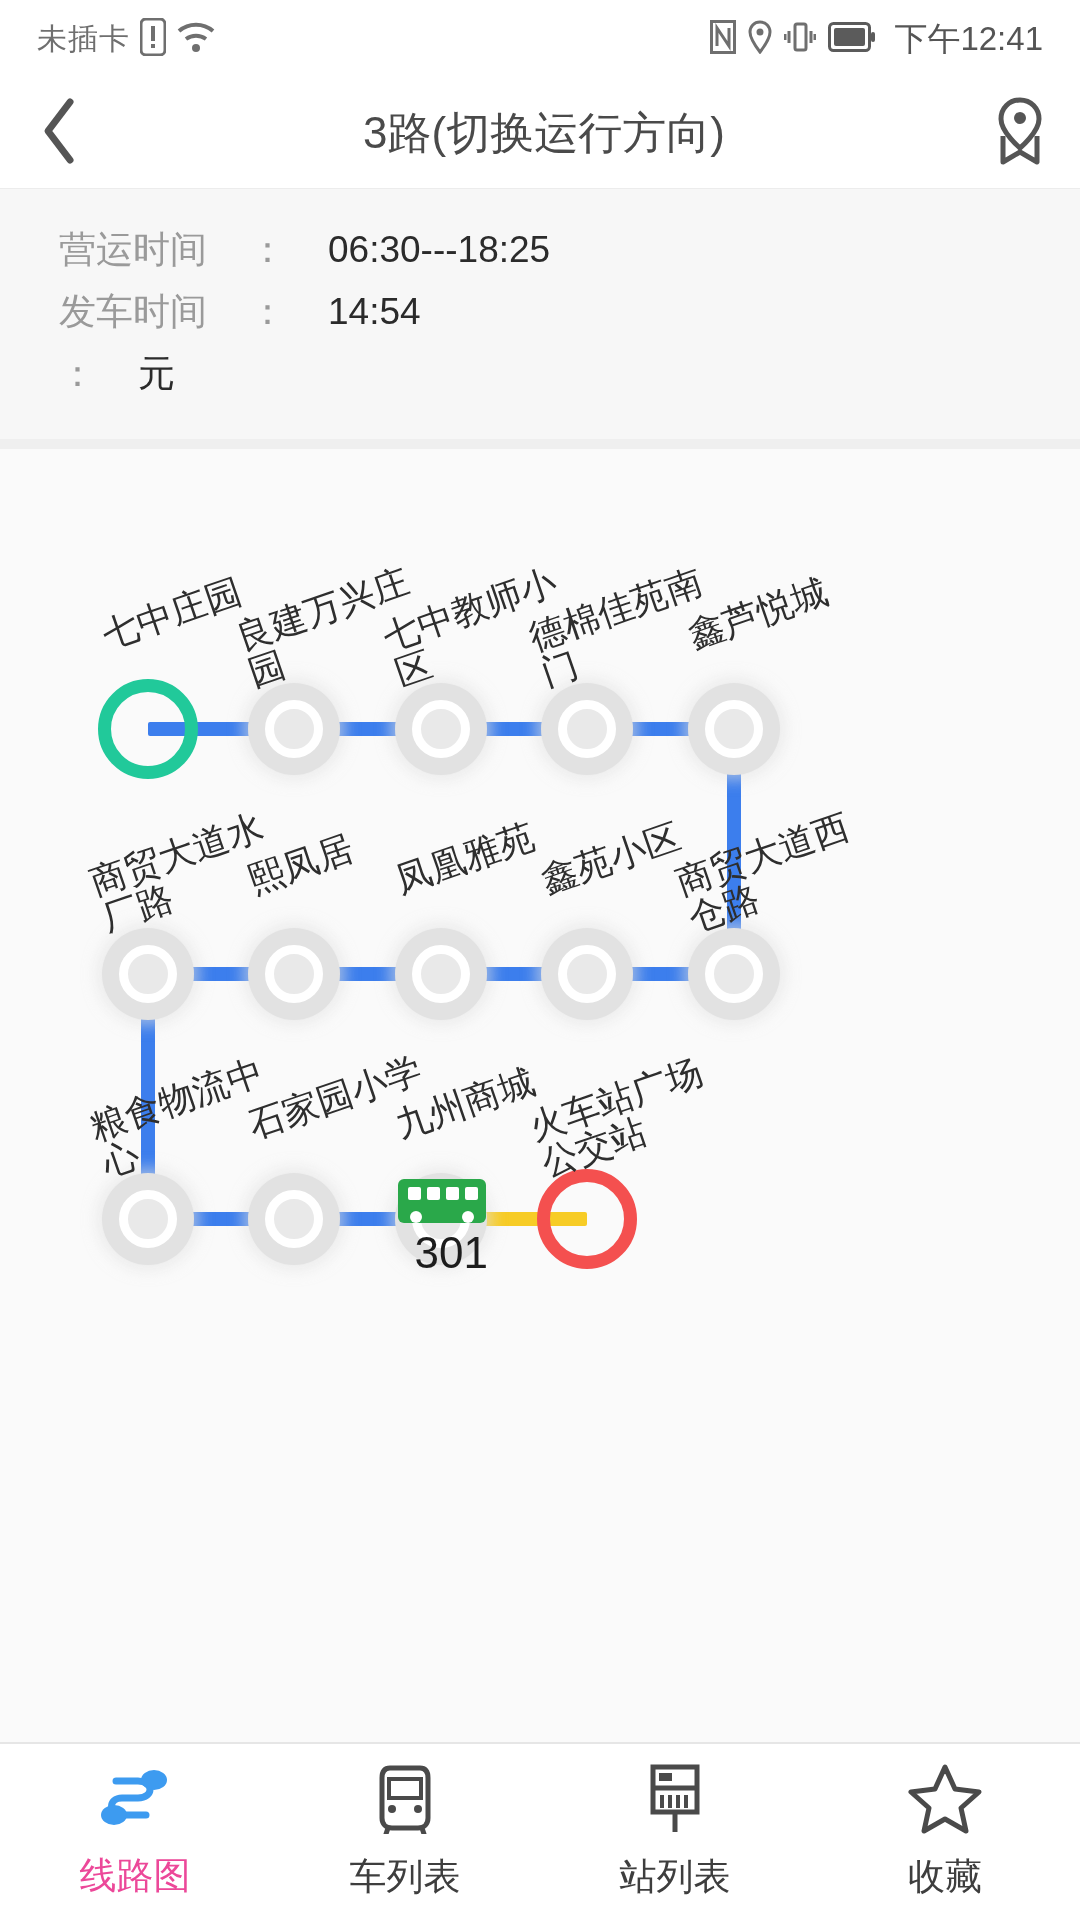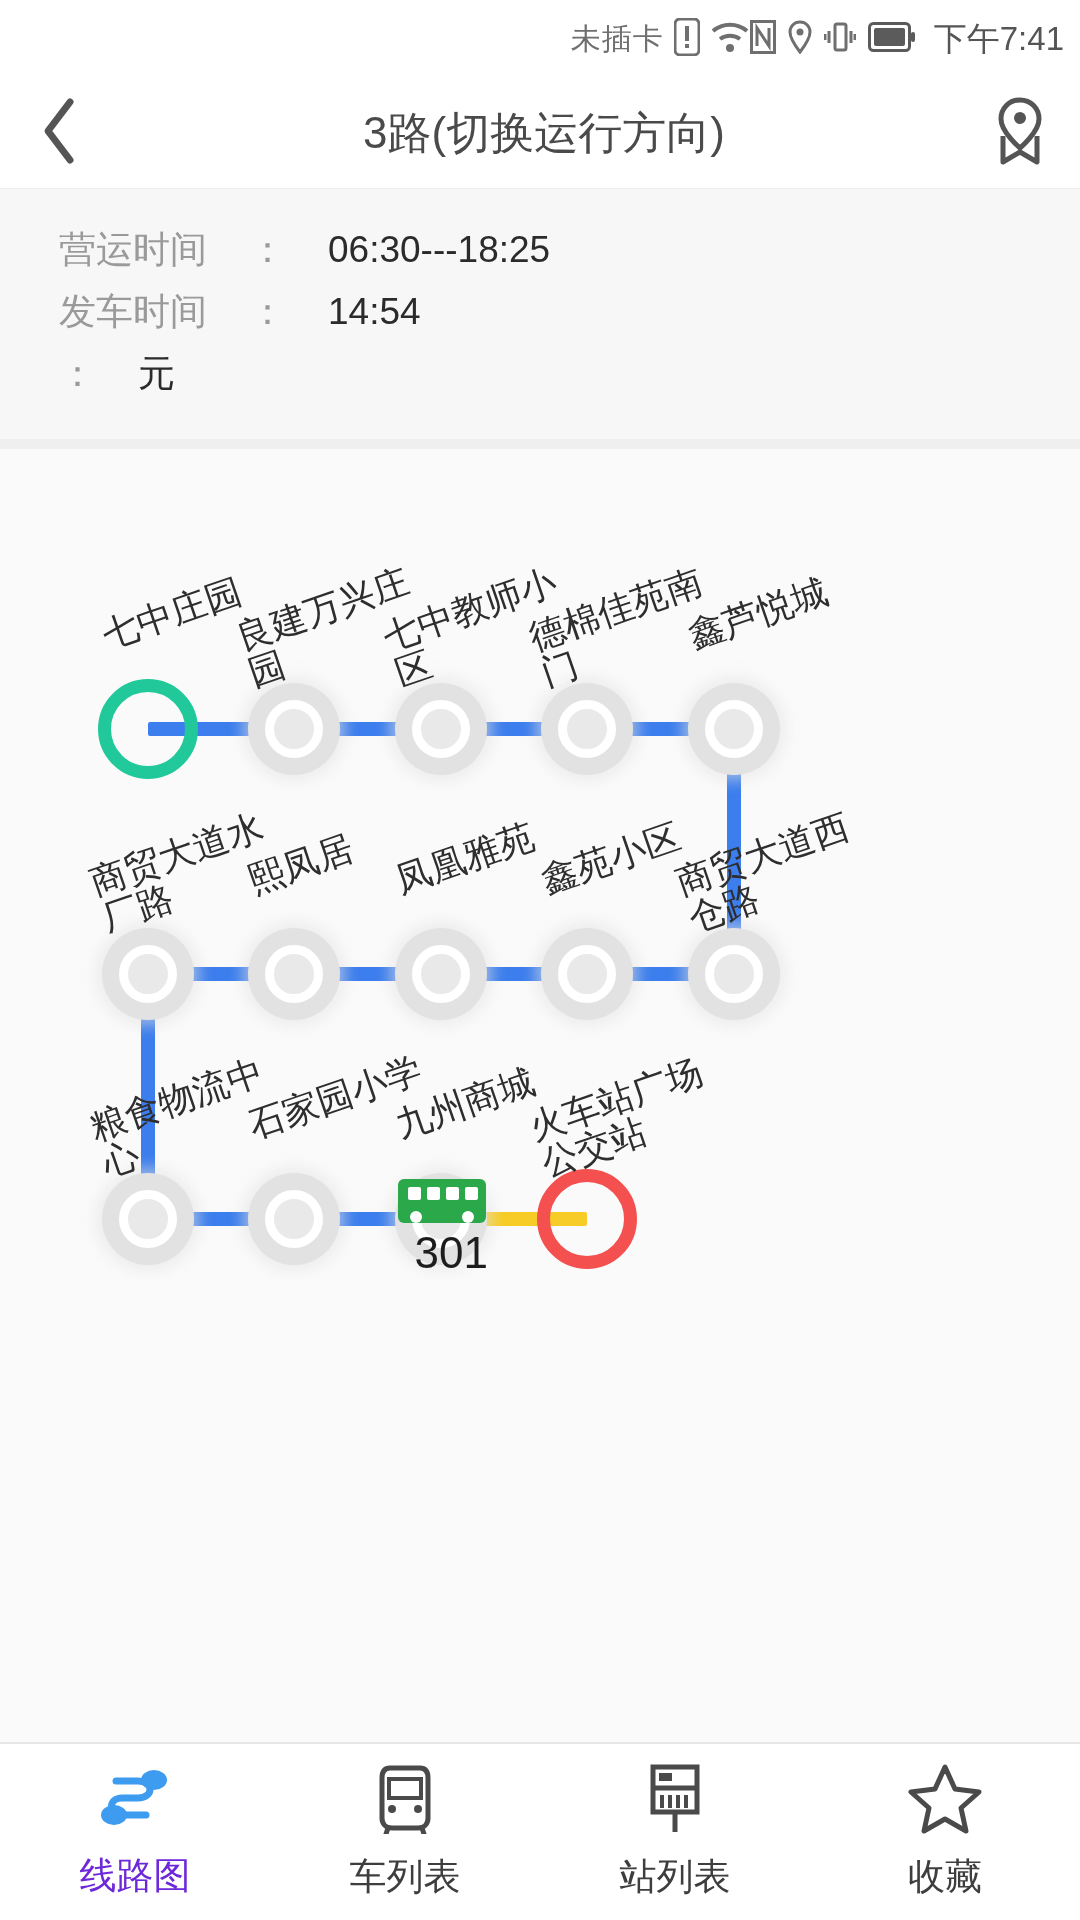--- a/index.html
+++ b/index.html
@@ -7,22 +7,22 @@
   body {
     font-family:"Liberation Sans","DejaVu Sans",sans-serif;
     background:#ffffff;
     overflow:hidden;
     position:relative;
   }
 
   
   .statusbar{
     height:78px; width:100%;
-    display:flex; align-items:center; justify-content:flex-end;
-    padding:0 16px;
+    display:flex; align-items:center; justify-content:space-between;
+    padding:0 37px;
     background:#ffffff;
     color:#6b6b6b;
   }
   .sb-left{ display:flex; align-items:center; gap:10px; }
   .sb-right{ display:flex; align-items:center; gap:12px; }
   .sb-text{ font-size:30px; letter-spacing:1px; color:#6f6f6f; }
   .sb-time{ font-size:33px; color:#555; margin-left:6px; }
   .ic{ display:inline-block; }
 
   
@@ -140,21 +140,21 @@
     display:flex;
   }
   .nav-item{
     flex:1;
     display:flex; flex-direction:column;
     align-items:center; justify-content:center;
     gap:14px;
     cursor:pointer;
   }
   .nav-label{ font-size:37px; color:#3e3e3e; }
-  .nav-item.active .nav-label{ color:#6d28d9; }
+  .nav-item.active .nav-label{ color:#ec4899; }
 </style>
 </head>
 <body>
 
 <div class="statusbar">
   <div class="sb-left">
     <span class="sb-text">未插卡</span>
     <span class="ic">
       <svg width="26" height="38" viewBox="0 0 26 38">
           <rect x="1" y="1" width="24" height="36" rx="5" fill="none" stroke="#6f6f6f" stroke-width="3"></rect>
@@ -189,21 +189,21 @@
           <path d="M5 11 L5 23 M1 14 L1 20 M27 11 L27 23 M31 14 L31 20" stroke="#6f6f6f" stroke-width="3"></path>
         </svg>
     </span>
     <span class="ic">
       <svg width="48" height="30" viewBox="0 0 48 30">
           <rect x="1.5" y="1.5" width="40" height="27" rx="4" fill="none" stroke="#5b5b5b" stroke-width="3"></rect>
           <rect x="6" y="6" width="31" height="18" rx="2" fill="#5b5b5b"></rect>
           <rect x="43" y="10" width="4" height="10" rx="2" fill="#5b5b5b"></rect>
         </svg>
     </span>
-    <span class="sb-time">下午7:41</span>
+    <span class="sb-time">下午12:41</span>
   </div>
 </div>
 
 <div class="titlebar">
   <div class="back-btn">
     <span>
       <svg width="44" height="70" viewBox="0 0 44 70">
           <path d="M32 6 L10 35 L32 64" fill="none" stroke="#555" stroke-width="7" stroke-linecap="round" stroke-linejoin="round"></path>
         </svg>
     </span>

